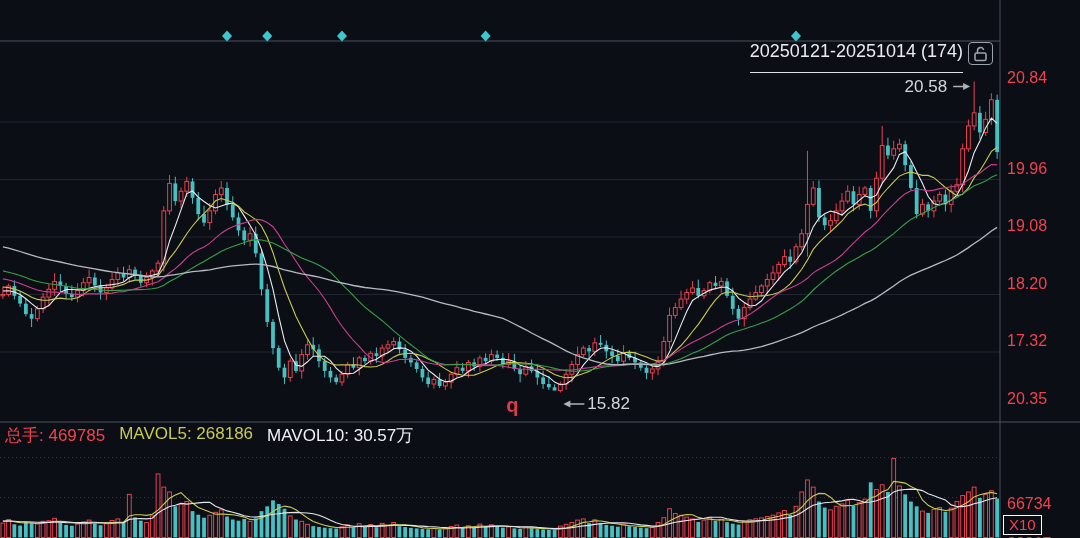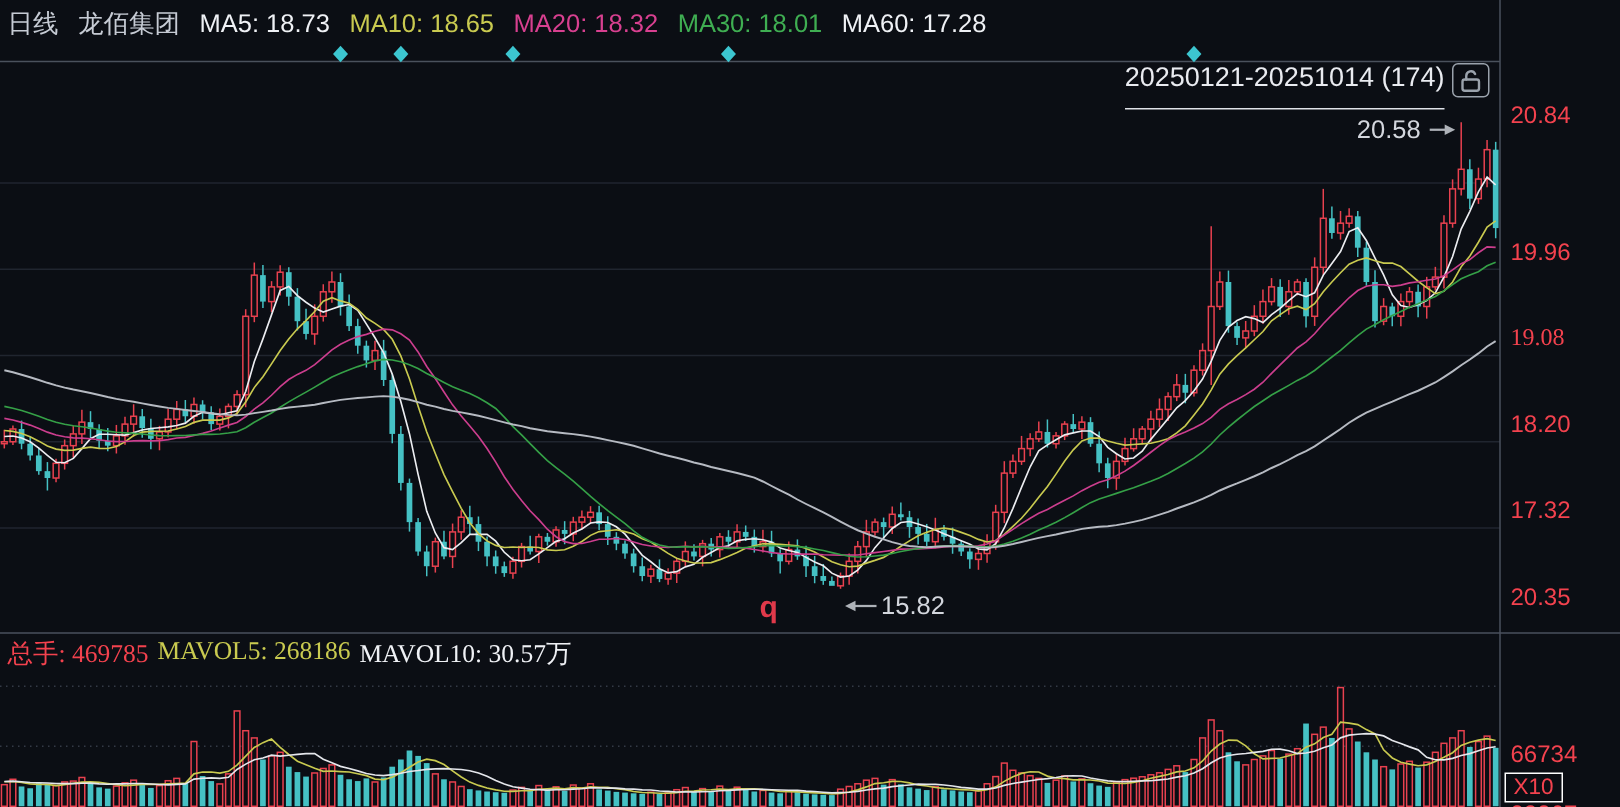--- a/index.html
+++ b/index.html
@@ -25,21 +25,21 @@
     cursor:pointer;
   }
   .range-box .txt{border-bottom:1.5px solid #dfe2e8;padding-bottom:11px;}
   .lock-btn{position:absolute;top:42px;right:87px;width:25px;height:23px;z-index:6;
     border:1.5px solid #9aa2ac;border-radius:4px;display:flex;align-items:center;justify-content:center;}
   .anno{position:absolute;font-size:17px;color:#d3d6dd;z-index:5;white-space:nowrap;}
   .q-marker{position:absolute;font-size:20px;font-weight:bold;color:#e0394a;z-index:5;}
   .axis-label{position:absolute;left:1007px;font-size:16px;color:#f3424e;z-index:4;white-space:nowrap;margin-top:47px;}
   .vol-header{
     position:absolute;left:5px;top:424px;font-size:17px;white-space:nowrap;
-    display:flex;gap:6px;z-index:5;font-family:Liberation Serif, serif;
+    display:flex;gap:14px;z-index:5;
   }
   .x10-box{
     position:absolute;left:1003px;top:515px;z-index:5;
     border:1px solid #ffffff;color:#f3424e;font-size:15px;padding:0 5px 1px 5px;
   }
 </style>
 </head>
 <body>
 
 <div class="stage">
@@ -588,29 +588,20 @@
       <polygon points="267.2413793103448,30.5 272.2413793103448,36 267.2413793103448,41.5 262.2413793103448,36" fill="#3cc6d0"></polygon>
       <polygon points="341.9540229885057,30.5 346.9540229885057,36 341.9540229885057,41.5 336.9540229885057,36" fill="#3cc6d0"></polygon>
       <polygon points="485.63218390804593,30.5 490.63218390804593,36 485.63218390804593,41.5 480.63218390804593,36" fill="#3cc6d0"></polygon>
       <polygon points="795.9770114942528,30.5 800.9770114942528,36 795.9770114942528,41.5 790.9770114942528,36" fill="#3cc6d0"></polygon>
       <line x1="953.1379310344827" y1="86.5" x2="966.1379310344827" y2="86.5" stroke="#aeb2b8" stroke-width="1.5"></line>
       <polygon points="970.1379310344827,86.5 963.1379310344827,83 963.1379310344827,90" fill="#aeb2b8"></polygon>
       <line x1="568.3448275862069" y1="404" x2="584.3448275862069" y2="404" stroke="#aeb2b8" stroke-width="1.5"></line>
       <polygon points="563.3448275862069,404 570.3448275862069,400.5 570.3448275862069,407.5" fill="#aeb2b8"></polygon>
     </svg>
 
-  <div class="legend">
-    <span class="c-gray">日线</span>
-    <span class="c-gray">龙佰集团</span>
-    <span class="c-white">MA5: 18.73</span>
-    <span class="c-yellow">MA10: 18.65</span>
-    <span class="c-magenta">MA20: 18.32</span>
-    <span class="c-green">MA30: 18.01</span>
-    <span class="c-white">MA60: 17.28</span>
-  </div>
 
   <div class="range-box">
     <span class="txt">20250121-20251014 (174)</span>
   </div>
 
   <div class="lock-btn">
     <svg width="17" height="17" viewBox="0 0 17 17">
       <rect x="3" y="8" width="11" height="7.5" rx="1.5" fill="none" stroke="#9aa2ac" stroke-width="1.6"></rect>
       <path d="M5.5 8 V5.6 A3.1 3.1 0 0 1 11.4 4.3" fill="none" stroke="#9aa2ac" stroke-width="1.6" stroke-linecap="round"></path>
     </svg>
@@ -632,20 +623,20 @@
     <span class="c-white">MAVOL10: 30.57万</span>
   </div>
 
   <div class="x10-box">
     <span>X10</span>
   </div>
 
   <div id="axis-labels">
       <div class="axis-label" style="top: 22px;">20.84</div>
       <div class="axis-label" style="top: 112.5px;">19.96</div>
-      <div class="axis-label" style="top: 170px; font-family: Liberation Serif, serif;">19.08</div>
+      <div class="axis-label" style="top: 170px;">19.08</div>
       <div class="axis-label" style="top: 227.5px;">18.20</div>
       <div class="axis-label" style="top: 285px;">17.32</div>
       <div class="axis-label" style="top: 342.5px;">20.35</div>
       <div class="axis-label" style="top: 448px;">66734</div>
       <div class="axis-label" style="top: 488px;">33367</div>
     </div>
 </div>
 
 </body></html>

